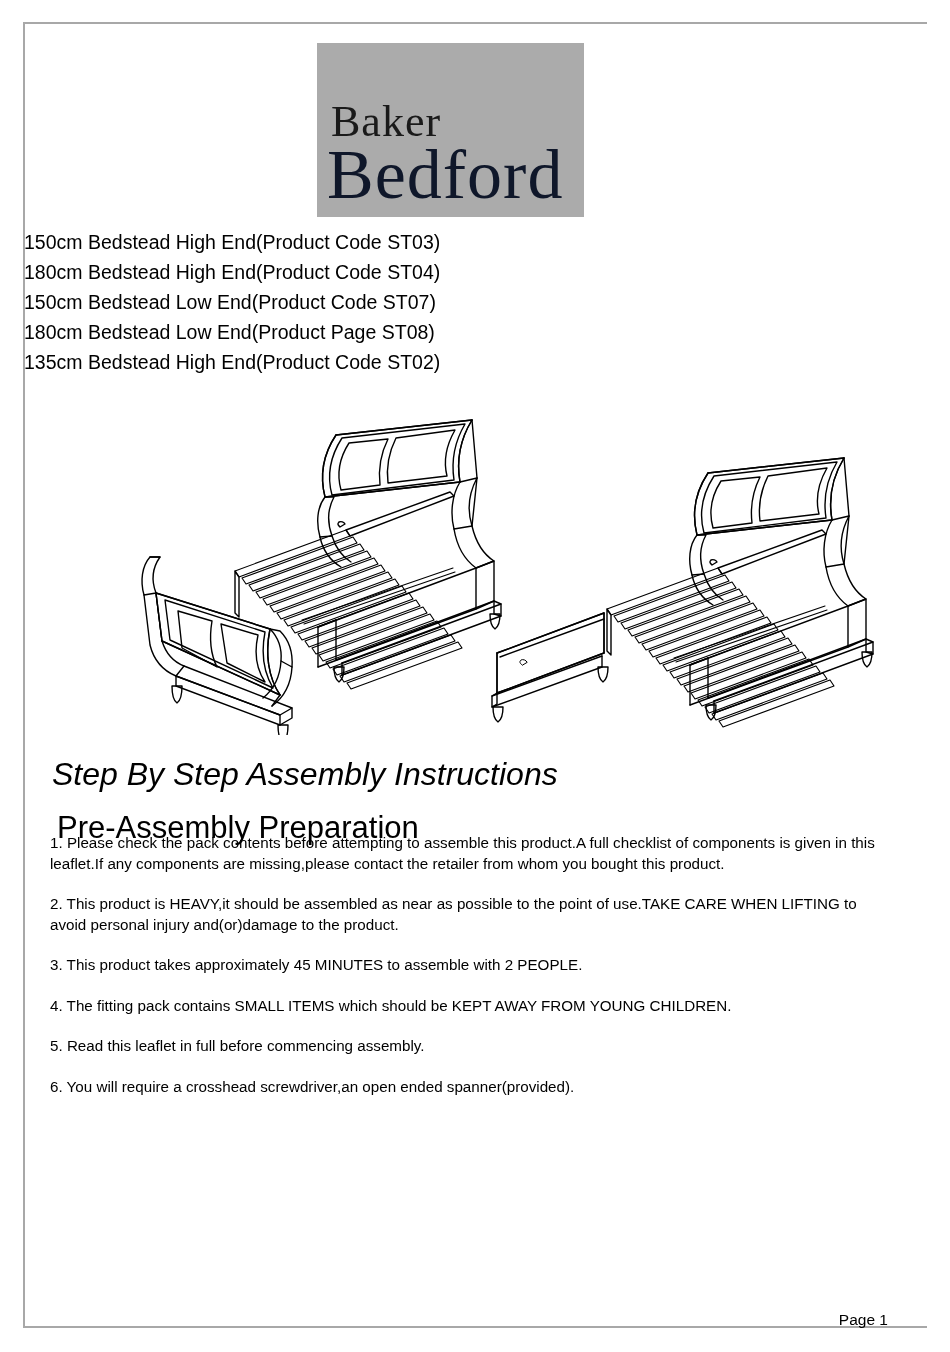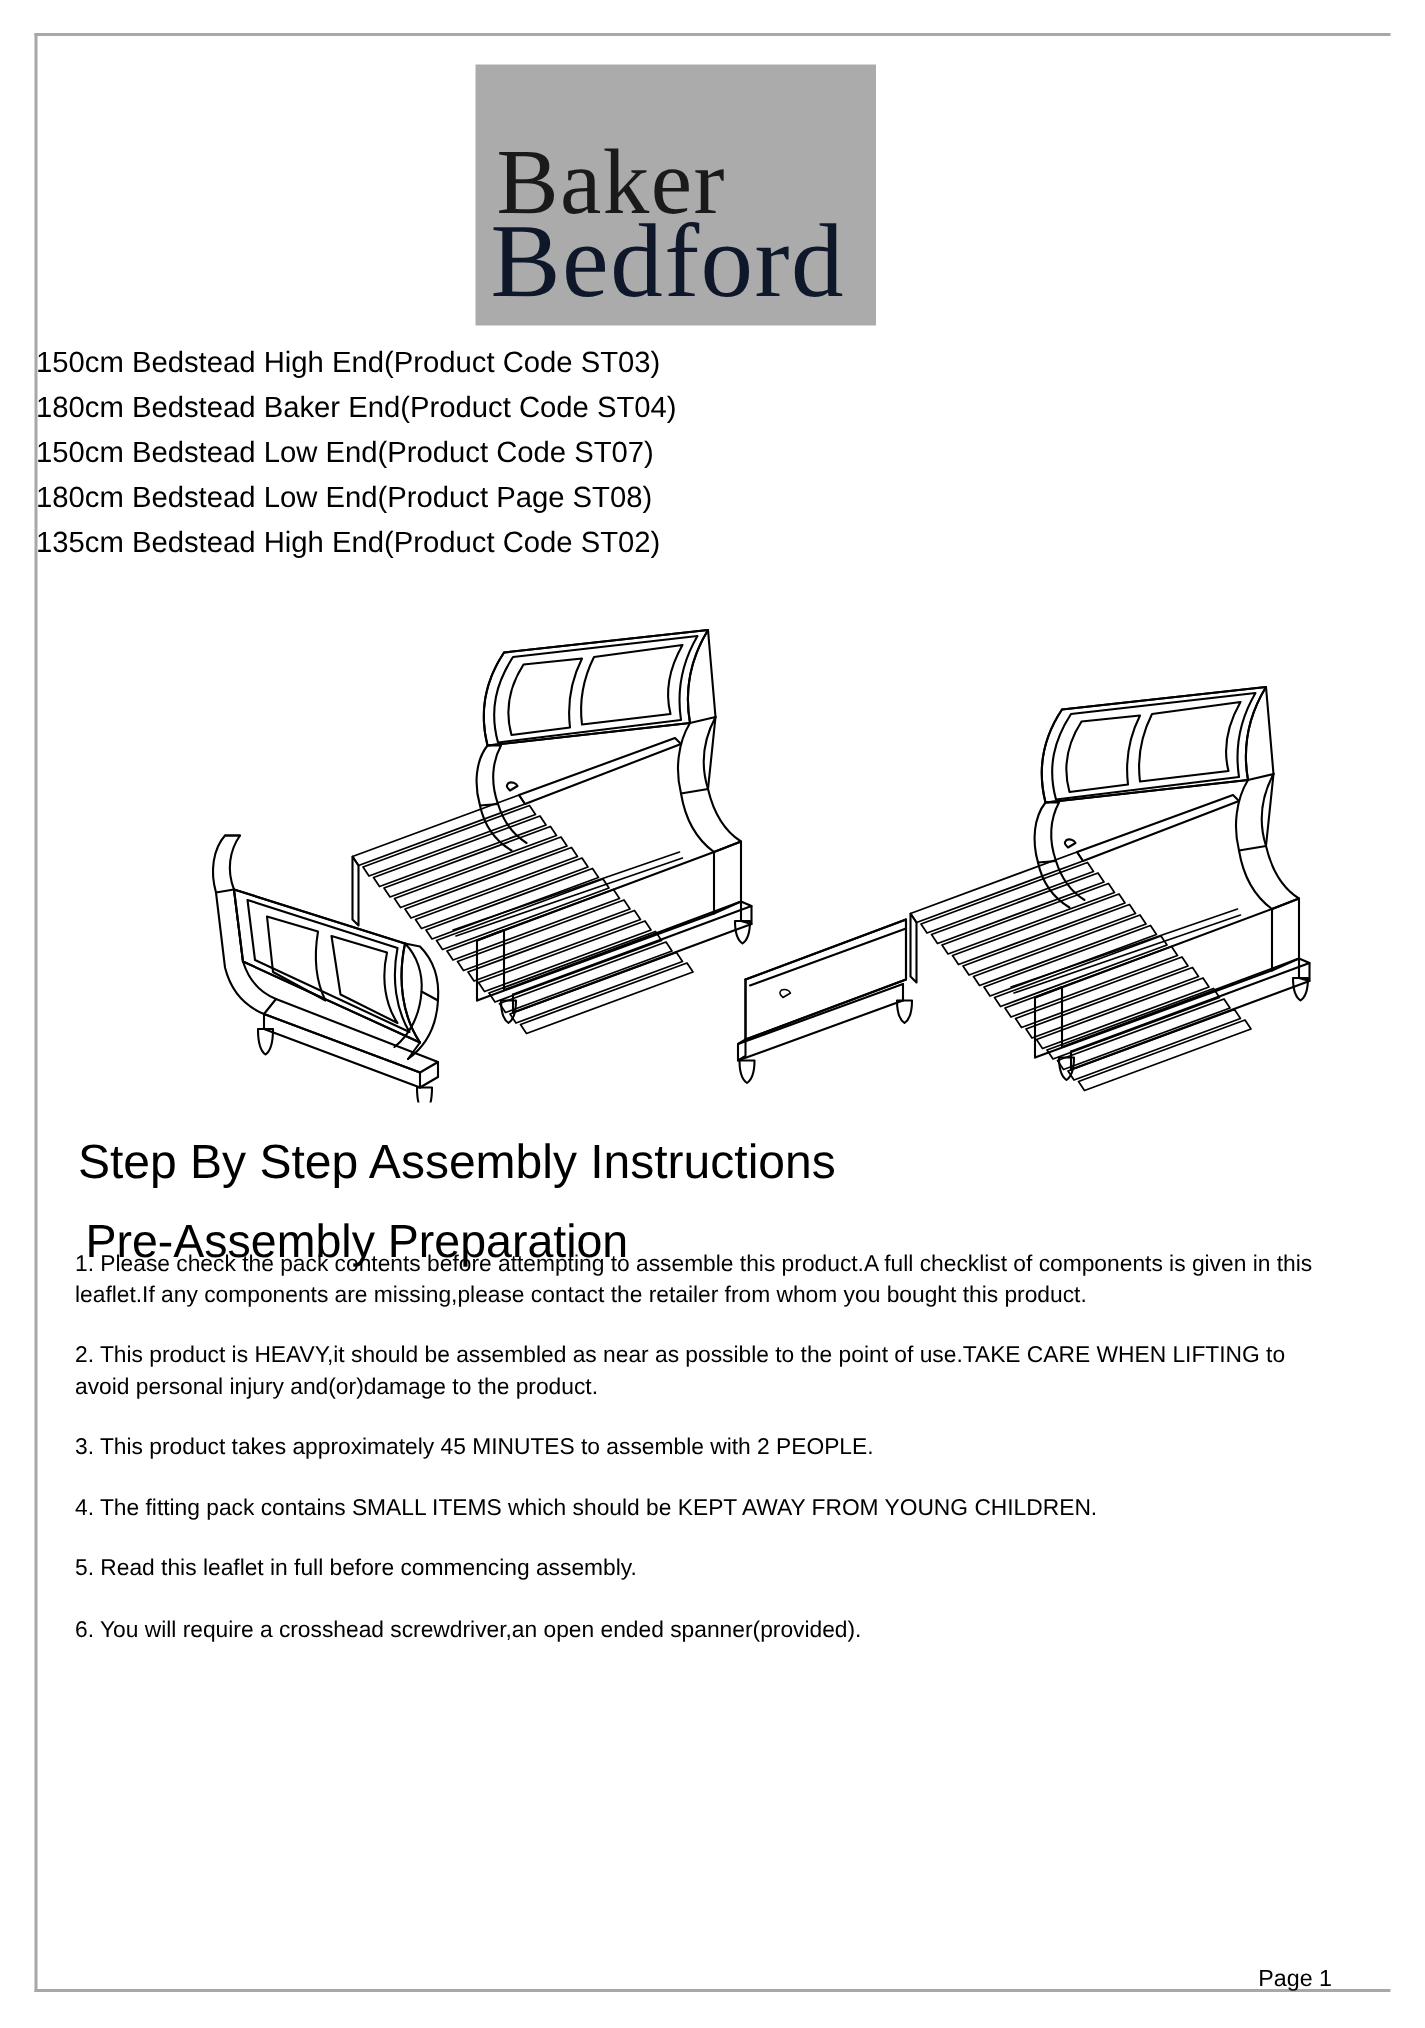--- a/index.html
+++ b/index.html
@@ -52,21 +52,21 @@
     top: 0;
     width: 267px;
     height: 174px;
     background: #ababab;
   }
   .logo-baker {
     position: absolute;
     left: 14px;
     top: 48px;
     font-family: "Liberation Serif", serif;
-    font-size: 62px;
+    font-size: 44px;
     line-height: 62px;
     letter-spacing: 1px;
     color: #1a1a1a;
     white-space: nowrap;
   }
   .logo-bedford {
     position: absolute;
     left: 10px;
     top: 97px;
     font-family: "Liberation Serif", serif;
@@ -102,20 +102,21 @@
   .illustration svg { display:block; }
 
   
   .h-main {
     position: absolute;
     left: 52px;
     top: 755px;
     font-size: 32px;
     line-height: 38px;
     white-space: nowrap;
+    font-style: italic;
   }
   .h-sub {
     position: absolute;
     left: 57px;
     top: 813px;
     font-size: 31px;
     line-height: 30px;
     white-space: nowrap;
   }
 
@@ -153,21 +154,21 @@
   <div class="page-frame"></div>
 
   <div class="logo-wrap">
     <div class="logo-box"></div>
     <div class="logo-baker">Baker</div>
     <div class="logo-bedford">Bedford</div>
   </div>
 
   <div class="product-list">
     <div class="product-line">150cm Bedstead High End(Product Code ST03)</div>
-    <div class="product-line">180cm Bedstead Baker End(Product Code ST04)</div>
+    <div class="product-line">180cm Bedstead High End(Product Code ST04)</div>
     <div class="product-line">150cm Bedstead Low End(Product Code ST07)</div>
     <div class="product-line">180cm Bedstead Low End(Product Page ST08)</div>
     <div class="product-line">135cm Bedstead High End(Product Code ST02)</div>
   </div>
 
   <div class="illustration">
     <svg width="770" height="330" viewBox="0 0 770 330" xmlns="http://www.w3.org/2000/svg">
       <g fill="none" stroke="#000000" stroke-width="1.4" stroke-linejoin="round" stroke-linecap="round">
 
         <g>

